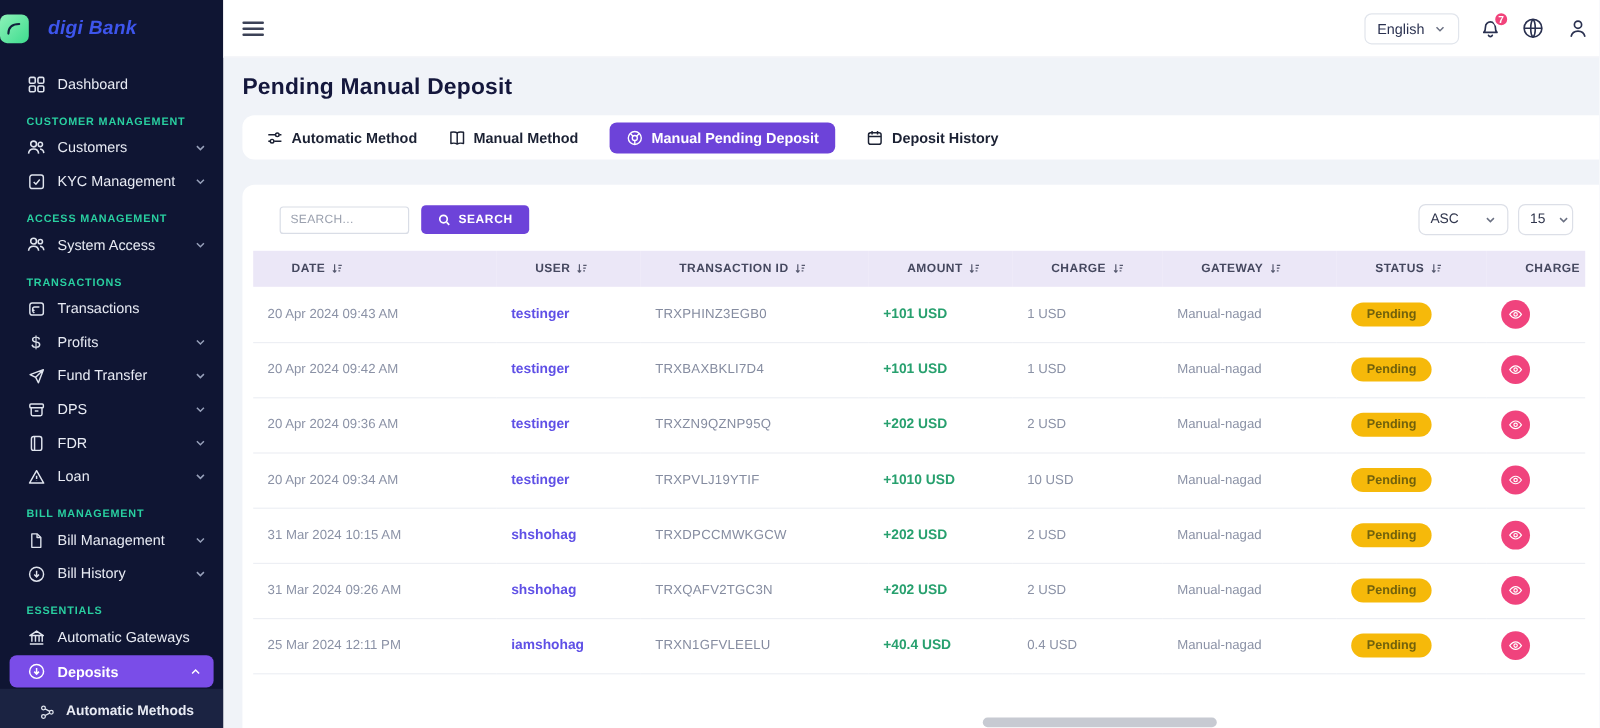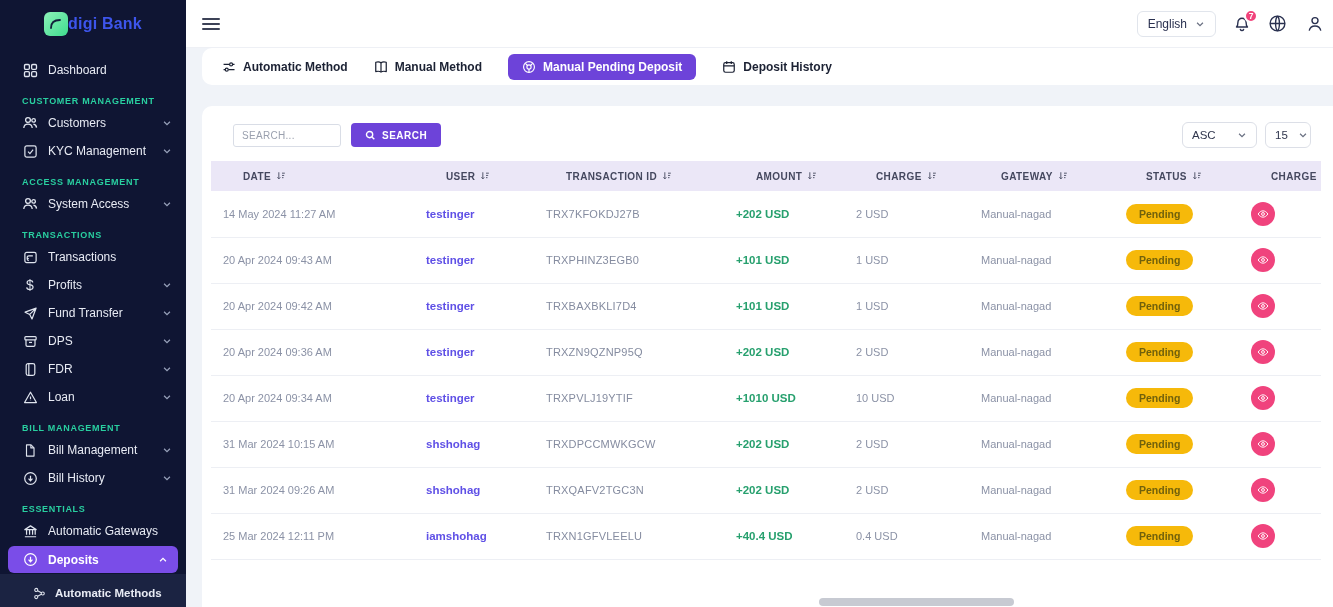--- a/index.html
+++ b/index.html
@@ -12,21 +12,21 @@
   }
   svg { display:block; }
 
   
   .sidebar {
     width:186px; min-width:186px; height:607px;
     background:#0f1533; color:#e8ebf4;
     display:flex; flex-direction:column;
     overflow:hidden;
   }
-  .logo-bar { height:48px; display:flex; align-items:center; justify-content:center; gap:0; }
+  .logo-bar { height:48px; display:flex; align-items:center; gap:16px;font-style:italic; }
   .logo-mark {
     width:24px; height:24px; border-radius:6px;
     background:linear-gradient(135deg,#8df2b9,#3edc8e);
     display:flex; align-items:center; justify-content:center;
   }
   .logo-text { font-size:16px; font-weight:700; color:#3d55ec; letter-spacing:.2px; }
   .nav { padding-top:8px; flex:1; display:flex; flex-direction:column; }
   .nav-section {
     margin:11px 0 2px; padding-left:22px;
     font-size:9px; font-weight:700; letter-spacing:.7px;
@@ -421,20 +421,21 @@
 
       <div class="icon-btn profile-clip">
         <svg width="18" height="18" viewBox="0 0 18 18" fill="none" stroke="#2a3150" stroke-width="1.4">
           <circle cx="9" cy="5.6" r="3"></circle>
             <path d="M3.2 15.6c.7-3 2.9-4.6 5.8-4.6s5.1 1.6 5.8 4.6"></path>
         </svg>
       </div>
     </div>
   </div>
 
+  <div class="page-title">Pending Manual Deposit</div>
 
   <div class="tabs-card">
     <div class="tab">
       <span class="ticon">
         <svg width="14" height="14" viewBox="0 0 16 16" fill="none" stroke="currentColor" stroke-width="1.4">
             <path d="M1.8 5h6.6M12.3 5h2M1.8 11h2M7.4 11h6.9"></path>
             <circle cx="10.4" cy="5" r="1.7"></circle>
             <circle cx="5.4" cy="11" r="1.7"></circle>
           </svg>
       </span>
@@ -585,37 +586,20 @@
               </span>
             </th>
           <th>
               <span class="th-inner">
                 <span>CHARGE</span>
               </span>
             </th>
         </tr>
       </thead>
       <tbody>
-        <tr>
-          <td>14 May 2024 11:27 AM</td>
-          <td class="user">testinger</td>
-          <td class="trx">TRX7KFOKDJ27B</td>
-          <td class="amount">+202 USD</td>
-          <td>2 USD</td>
-          <td>Manual-nagad</td>
-          <td><span class="badge">Pending</span></td>
-          <td>
-              <button class="action-btn">
-                <svg width="12" height="10" viewBox="0 0 16 12" fill="none" stroke="#fff" stroke-width="1.3">
-                  <path d="M1.5 6C3.4 3.2 5.6 1.8 8 1.8S12.6 3.2 14.5 6C12.6 8.8 10.4 10.2 8 10.2S3.4 8.8 1.5 6z"></path>
-                  <circle cx="8" cy="6" r="1.9"></circle>
-                </svg>
-              </button>
-            </td>
-        </tr>
         <tr>
           <td>20 Apr 2024 09:43 AM</td>
           <td class="user">testinger</td>
           <td class="trx">TRXPHINZ3EGB0</td>
           <td class="amount">+101 USD</td>
           <td>1 USD</td>
           <td>Manual-nagad</td>
           <td><span class="badge">Pending</span></td>
           <td>
               <button class="action-btn">

